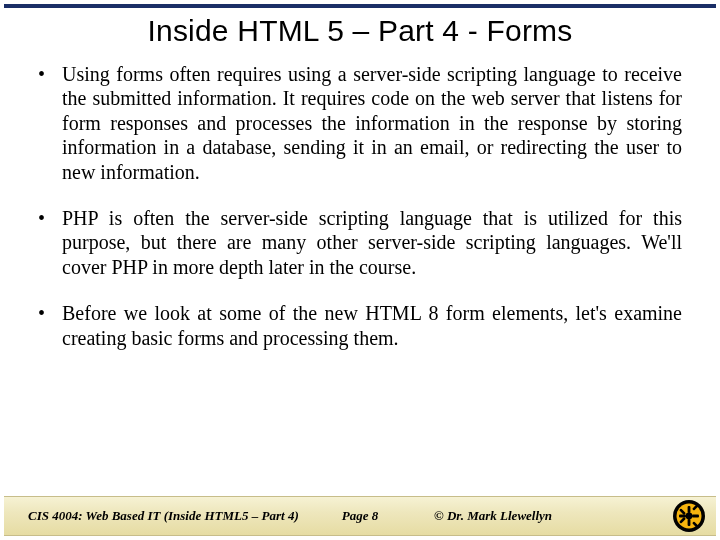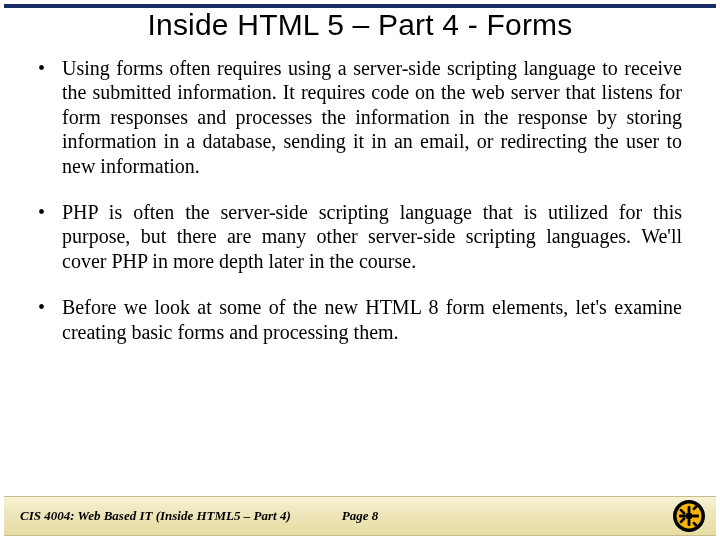--- a/index.html
+++ b/index.html
@@ -14,21 +14,21 @@
     height: 4px;
     background: #1a2e66;
     margin: 4px 4px 0 4px;
   }
   .title {
     text-align: center;
     font-family: Arial, Helvetica, sans-serif;
     font-size: 30px;
     font-weight: 400;
     color: #000;
-    padding: 0 0 14px 0;
+    padding: 6px 0 14px 0;
     letter-spacing: 0.2px;
   }
   .content {
     flex: 1 1 auto;
     padding: 0 38px 0 38px;
     font-size: 20px;
     line-height: 1.22;
     color: #000;
   }
   .bullet {
@@ -56,21 +56,21 @@
     border-bottom: 1px solid #c7bd8a;
     display: flex;
     align-items: center;
     font-family: "Times New Roman", Times, serif;
     font-style: italic;
     font-weight: bold;
     font-size: 13px;
     color: #000;
     position: relative;
   }
-  .footer .course { flex: 0 0 auto; padding-left: 16px; white-space: nowrap; }
+  .footer .course { flex: 0 0 auto; padding-left: 24px; white-space: nowrap; }
   .footer .page   { position: absolute; left: 50%; transform: translateX(-50%); white-space: nowrap; }
   .footer .author { position: absolute; left: 430px; white-space: nowrap; }
   .footer .logo   { position: absolute; right: 10px; top: 50%; transform: translateY(-50%); }
   .logo svg { display: block; }
 </style>
 </head>
 <body>
 
 <div class="top-rule"></div>
 
@@ -88,20 +88,21 @@
   <div class="bullet">
     <div class="dot">•</div>
     <div class="bt">Before we look at some of the new HTML 8 form elements, let's examine creating basic forms and processing them.</div>
   </div>
 </div>
 
 <div class="footer-wrap">
   <div class="footer">
     <span class="course">CIS 4004: Web Based IT (Inside HTML5 – Part 4)</span>
     <span class="page">Page 8</span>
+    <span class="author">© Dr. Mark Llewellyn</span>
     <span class="logo">
       <svg width="34" height="34" viewBox="0 0 34 34">
         <circle cx="17" cy="17" r="16" fill="#000"></circle>
         <circle cx="17" cy="17" r="12.5" fill="#f6b40e"></circle>
         <g fill="#000">
           <rect x="15.6" y="7" width="2.8" height="7" rx="1"></rect>
           <rect x="15.6" y="20" width="2.8" height="7" rx="1"></rect>
           <rect x="7" y="15.6" width="7" height="2.8" rx="1"></rect>
           <rect x="20" y="15.6" width="7" height="2.8" rx="1"></rect>
           <rect x="9.2" y="9.2" width="2.6" height="7" rx="1" transform="rotate(-45 10.5 12.7)"></rect>

